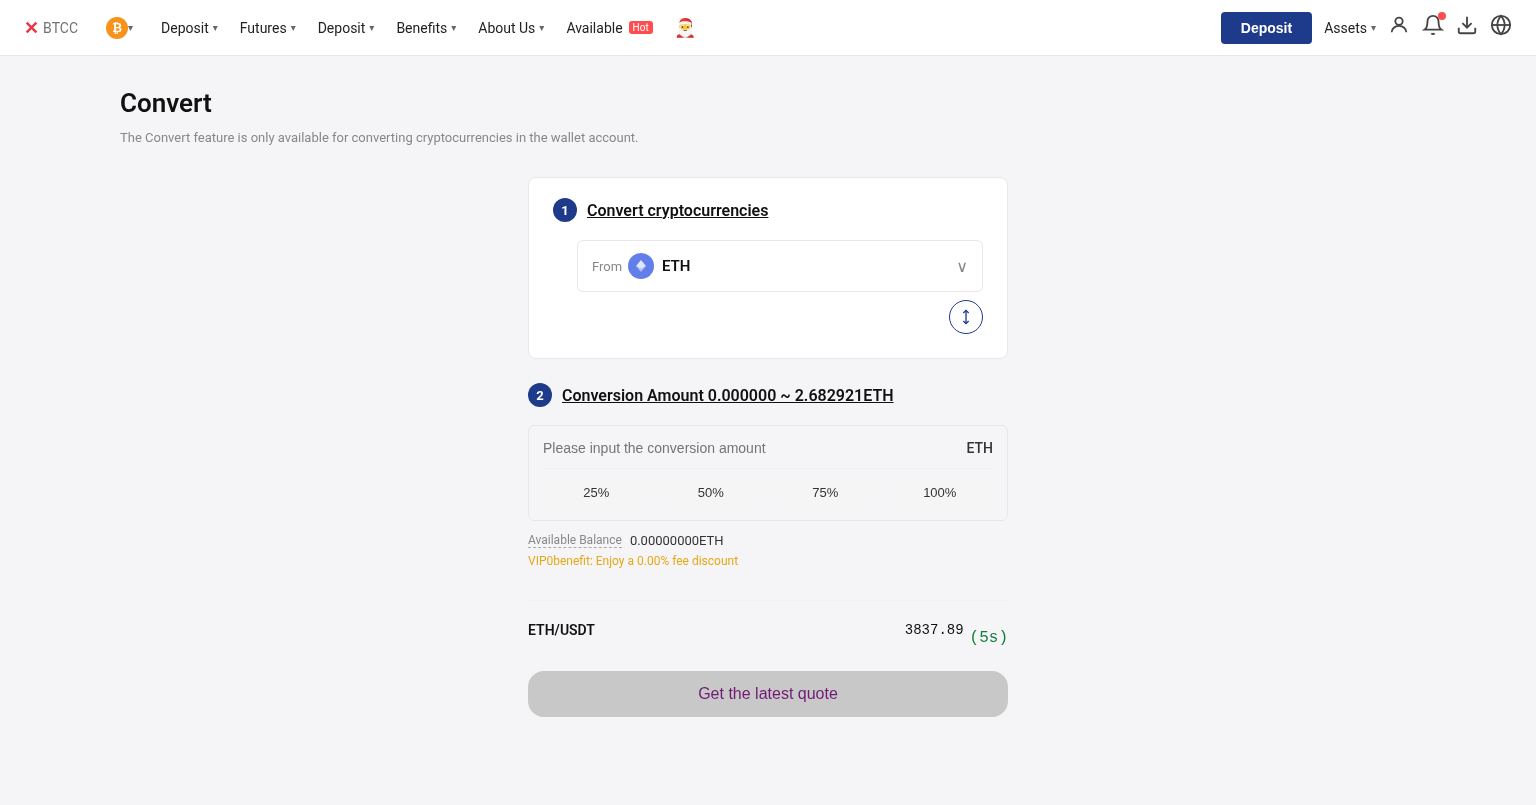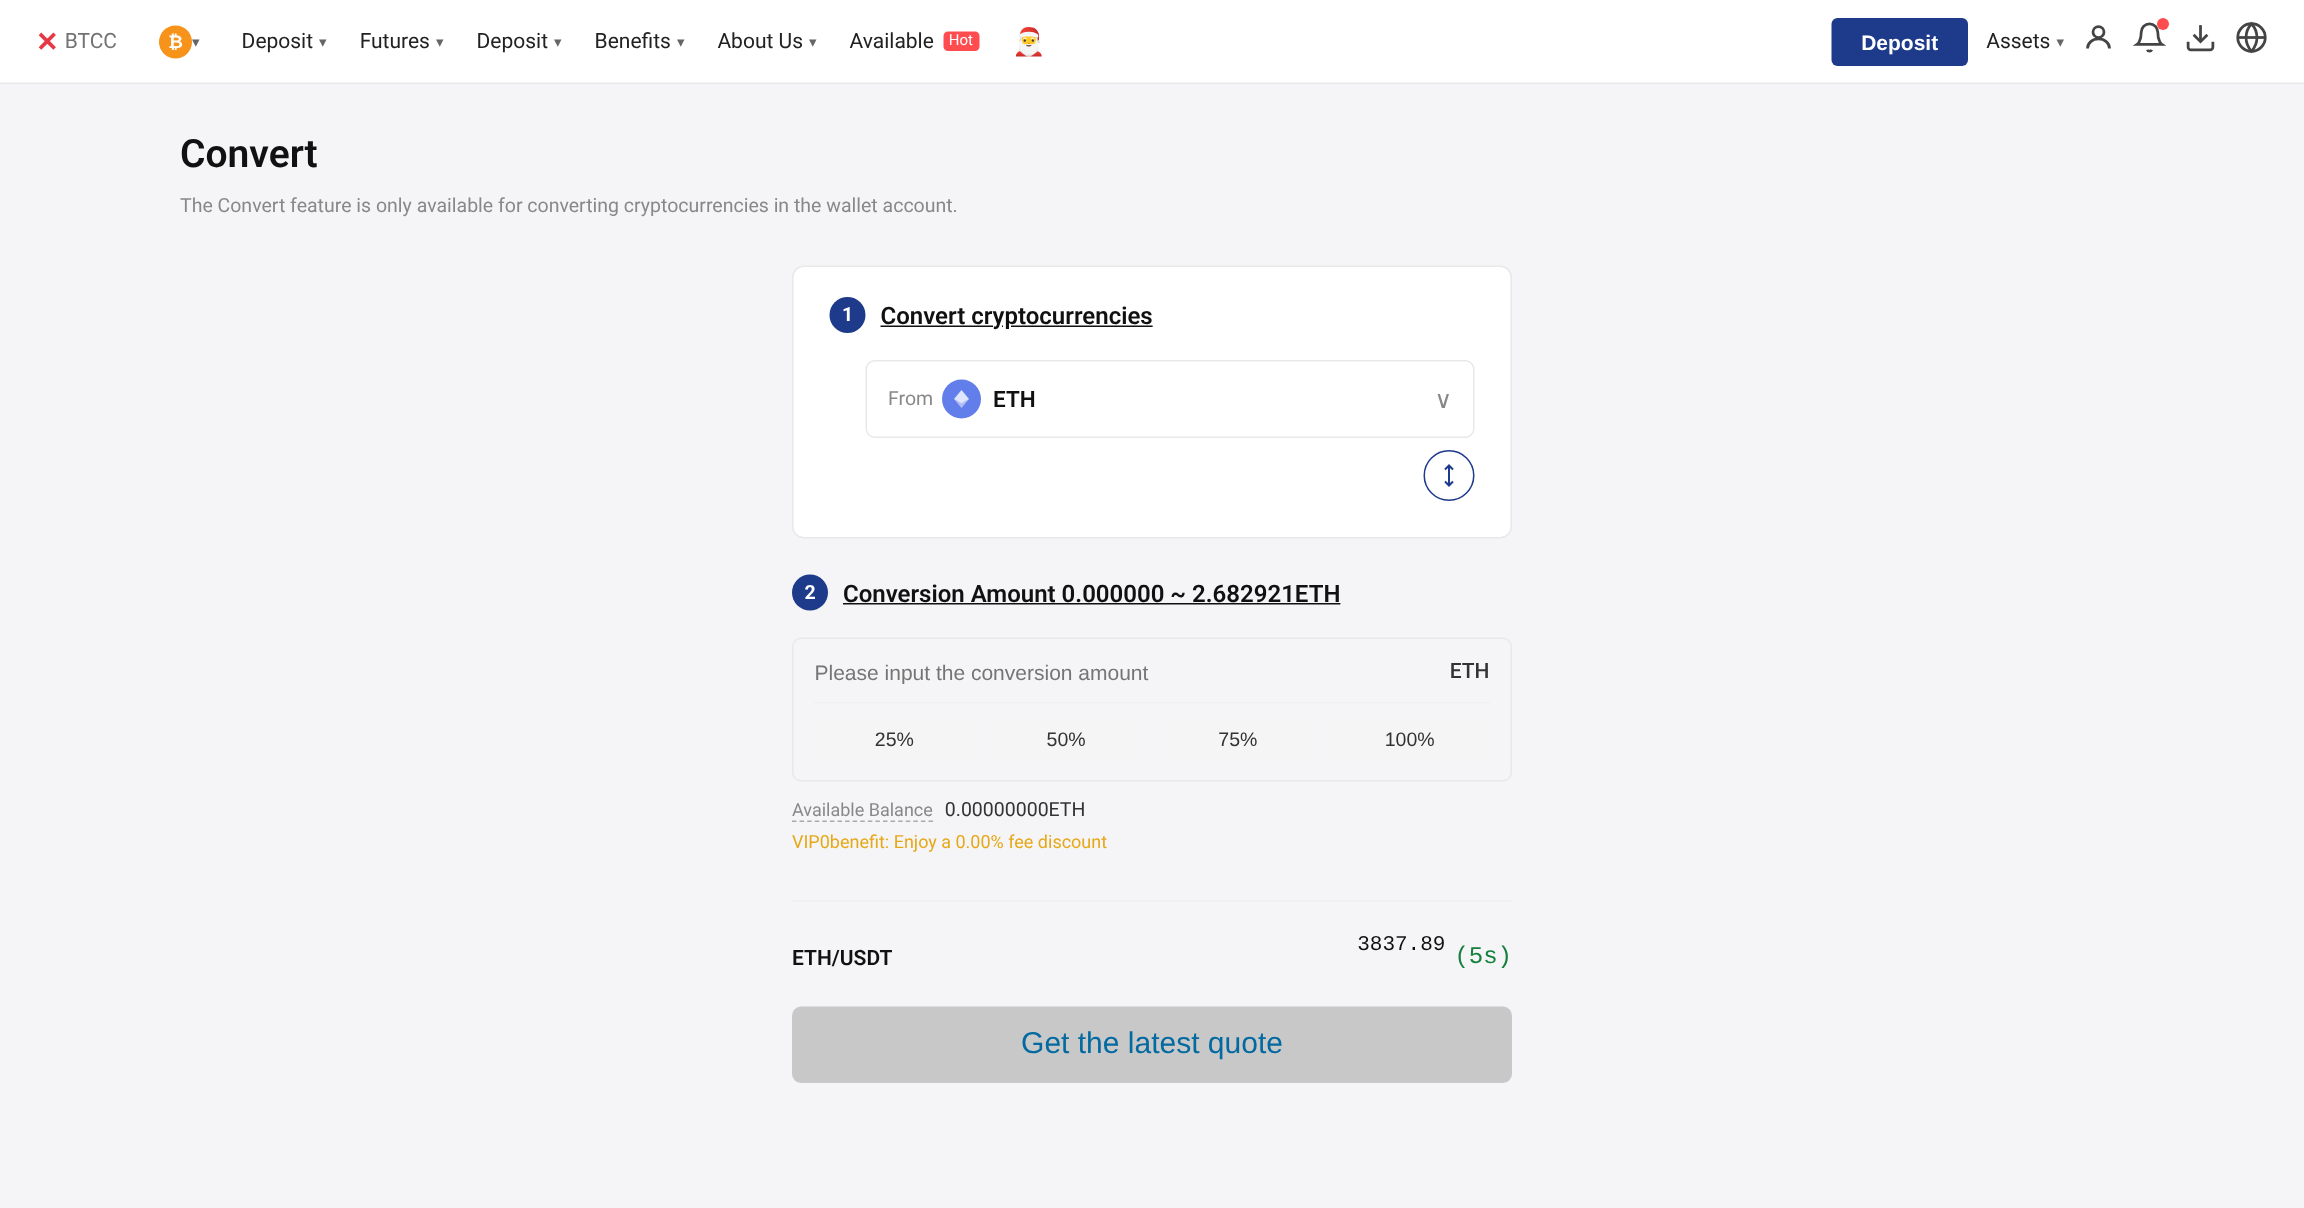--- a/index.html
+++ b/index.html
@@ -163,37 +163,37 @@
     .balance-label {
       font-size: 12px; color: #888;
       border-bottom: 1px dashed #aaa;
       cursor: pointer;
     }
     .balance-value { font-size: 13px; color: #333; }
     .vip-text { font-size: 12px; color: #e6a817; margin-bottom: 32px; }
 
     
     .rate-row {
-      display: flex; align-items: flex-end; justify-content: space-between;
+      display: flex; align-items: center; justify-content: space-between;
       padding: 12px 0;
       border-top: 1px solid #f0f0f0;
       margin-bottom: 12px;
       gap: 20px;
     }
     .rate-pair { font-size: 14px; font-weight: 600; color: #111; }
     .rate-value-wrap { display: flex; align-items: center; gap: 6px; font-family: Liberation Mono, monospace; }
     .rate-value { font-size: 14px; color: #111; font-weight: 500; }
     .rate-time { font-size: 16px; color: #15803d; margin-top: 16px; }
 
     
     .quote-btn {
       width: 100%; padding: 14px;
-      background: #c8c8c8; color: #0369a1;
-      border: none; border-radius: 6px;
-      font-size: 20px; cursor: not-allowed;
+      background: #c8c8c8; color: #701a75;
+      border: none; border-radius: 16px;
+      font-size: 16px; cursor: not-allowed;
     }
 
     
     .btc-nav-icon {
       width: 22px; height: 22px; border-radius: 50%;
       background: #f7931a; display: inline-flex; align-items: center; justify-content: center;
       color: #fff; font-size: 12px; font-weight: 900;
     }
     .notification-wrap { position: relative; }
   </style>

